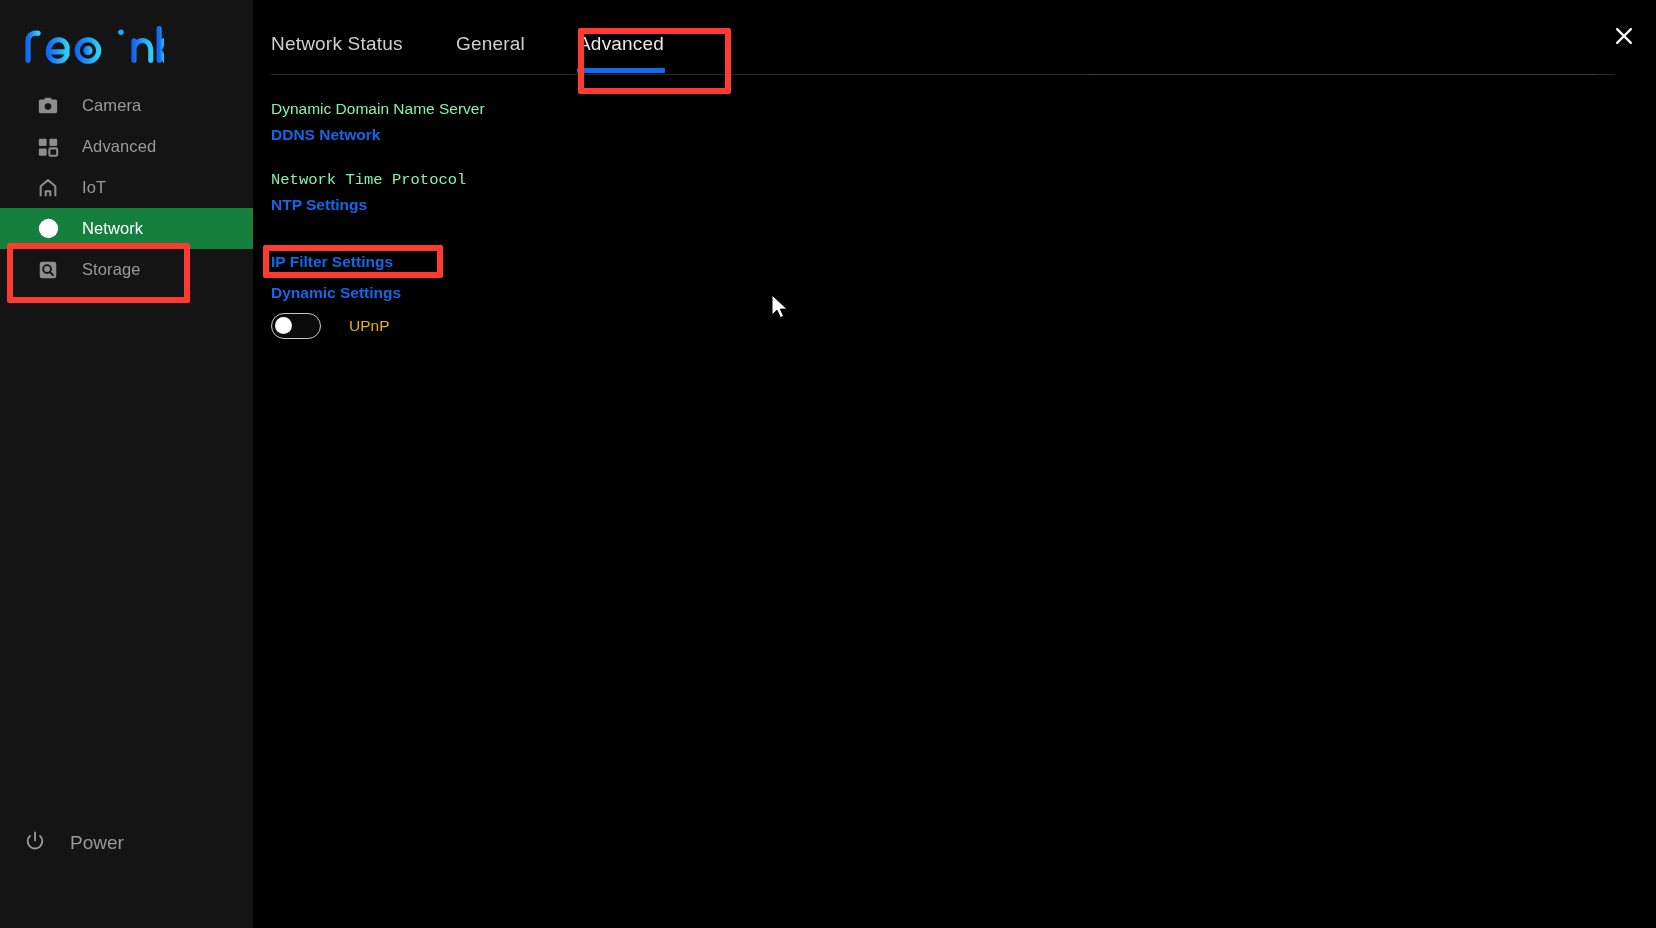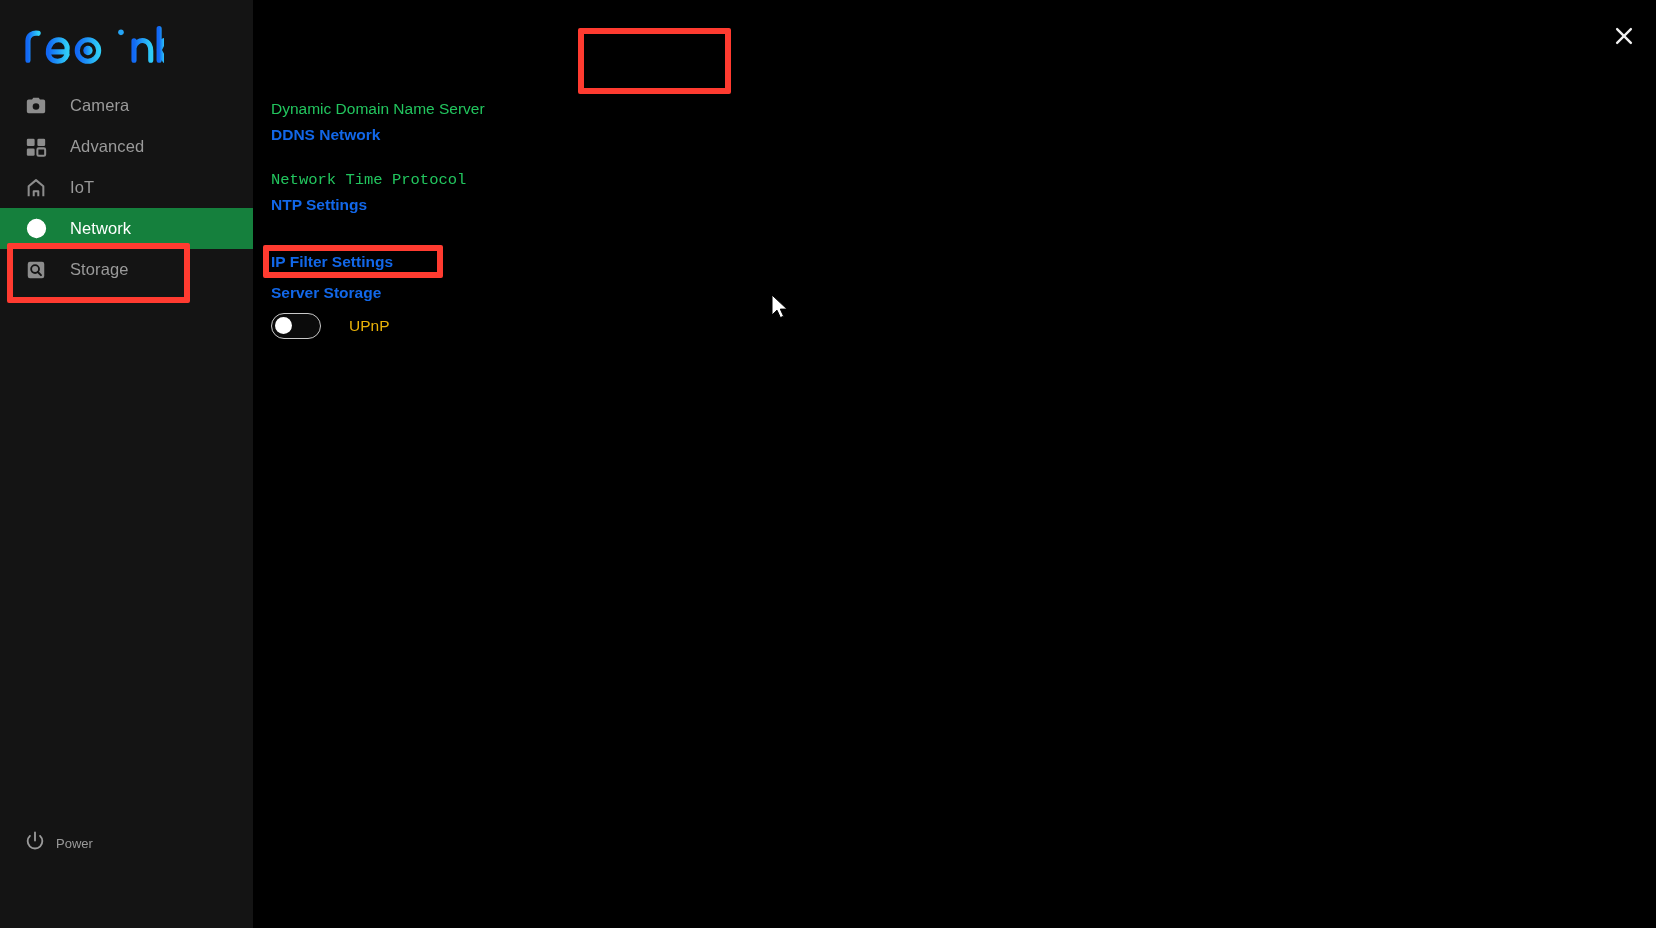--- a/index.html
+++ b/index.html
@@ -15,39 +15,39 @@
   #sidebar {
     position:absolute; left:0; top:0; width:253px; height:928px;
     background:#141414;
   }
   #logo {
     position:absolute; left:24px; top:24px; width:140px; height:40px;
   }
   .nav-list { position:absolute; left:0; top:85px; width:253px; }
   .nav-item {
     position:relative; height:41px; display:flex; align-items:center;
-    padding-left:24px; cursor:default;
+    padding-left:36px; cursor:default;
   }
   .nav-item .nav-ico {
     width:24px; height:24px; display:flex; align-items:center; justify-content:center;
     flex:0 0 24px;
   }
   .nav-item .nav-lbl {
     margin-left:22px; font-size:16.5px; color:#9a9a9a; letter-spacing:.1px;
     white-space:nowrap;
   }
   .nav-item.active { background:#15803d; }
   .nav-item.active .nav-lbl { color:#ffffff; font-weight:400; }
   .nav-item.active .nav-ico svg { stroke:#fff; fill:#fff; }
 
   #power-item {
     position:absolute; left:0; bottom:65px; width:253px; height:40px;
     display:flex; align-items:center; padding-left:24px;
   }
-  #power-item .nav-lbl { margin-left:10px; font-size:13px; color:#9a9a9a; }
+  #power-item .nav-lbl { margin-left:24px; font-size:19px; color:#9a9a9a; }
 
   
   #main { position:absolute; left:253px; top:0; right:0; bottom:0; background:#000; }
 
   #tabbar { position:absolute; left:0; top:0; width:100%; height:78px; }
   .tab {
     position:absolute; top:33px; font-size:19px; color:#cfcfcf;
     white-space:nowrap; letter-spacing:.2px;
   }
   .tab.active { color:#e8e8e8; }
@@ -57,21 +57,21 @@
   #tab-divider {
     position:absolute; left:18px; top:74px; width:1344px; height:1px;
     background:#2a2a2a;
   }
   #tab-divider-bright {
     position:absolute; left:836px; top:74px; width:508px; height:1px;
     background:#3d3d3d;
   }
 
   .group-label {
-    position:absolute; font-size:15.5px; color:#22c55e; white-space:nowrap;
+    position:absolute; font-size:15.5px; color:#86efac; white-space:nowrap;
   }
   .link {
     position:absolute; font-size:15.5px; color:#1267E8; font-weight:bold;
     white-space:nowrap; cursor:pointer;
   }
 
   
   #upnp-row { position:absolute; left:18px; top:313px; display:flex; align-items:center; }
   .toggle {
     width:50px; height:26px; border-radius:13px;
@@ -206,29 +206,37 @@
           <path d="M6.5 6.4a8 8 0 1 0 11 0"></path>
           <line x1="12" y1="2.6" x2="12" y2="11.5"></line>
         </svg>
       </span>
       <span class="nav-lbl">Power</span>
     </div>
   </div>
 
   <div id="main">
 
+    <div id="tabbar">
+      <div class="tab" style="left:18px;">Network Status</div>
+      <div class="tab" style="left:203px;">General</div>
+      <div class="tab active" style="left:325px;">Advanced</div>
+      <div class="tab-underline" style="left:324px; top:68px; width:88px;"></div>
+      <div id="tab-divider"></div>
+      <div id="tab-divider-bright"></div>
+    </div>
 
     <div class="group-label" style="left:18px; top:100px;">Dynamic Domain Name Server</div>
     <div class="link" style="left:18px; top:126px;">DDNS Network</div>
 
     <div class="group-label" style="left:18px; top:171px;font-family:Liberation Mono, monospace;">Network Time Protocol</div>
     <div class="link" style="left:18px; top:196px;">NTP Settings</div>
 
     <div class="link" style="left:18px; top:253px;">IP Filter Settings</div>
-    <div class="link" style="left:18px; top:284px;">Server Storage</div>
+    <div class="link" style="left:18px; top:284px;">Dynamic Settings</div>
 
     <div id="upnp-row">
       <div class="toggle">
         <div class="knob"></div>
       </div>
       <span id="upnp-label">UPnP</span>
     </div>
 
     <div id="close-btn">
       <svg width="22" height="22" viewBox="0 0 24 24">

